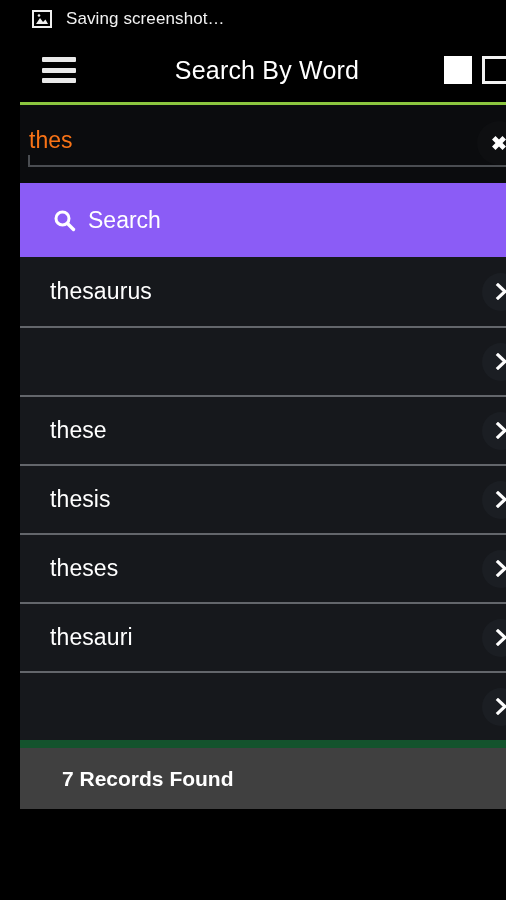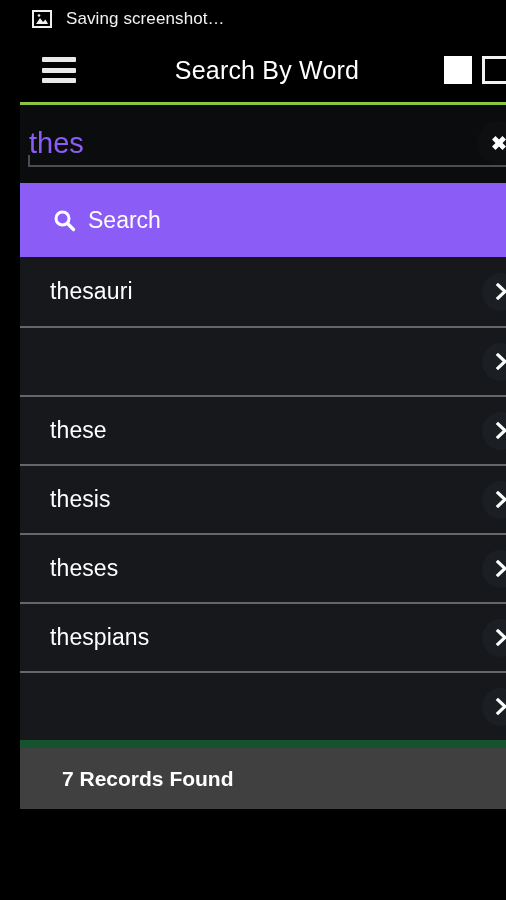--- a/index.html
+++ b/index.html
@@ -43,21 +43,21 @@
   }
   .sq-filled { width:28px; height:28px; background:#fff; }
   .sq-outline { width:28px; height:28px; background:#000; border:3px solid #f2f2f2; }
 
   .accent-line { height:3px; background:#8cc63f; }
 
   
   .searchwrap { background:#0b0c0e; height:78px; position:relative; }
   .search-value {
     position:absolute; left:9px; top:22px;
-    color:#8b5cf6; font-size:29px; font-weight:400;
+    color:#f97316; font-size:23px; font-weight:400;
   }
   .search-underline {
     position:absolute; left:8px; right:0; top:60px;
     height:2px; background:#4a4d51;
   }
   .search-underline:before {
     content:""; position:absolute; left:0; top:-10px;
     width:2px; height:12px; background:#4a4d51;
   }
   .clear-btn {
@@ -152,60 +152,60 @@
       <svg width="23" height="23" viewBox="0 0 23 23">
         <circle cx="9.5" cy="9.5" r="6.5" fill="none" stroke="#ffffff" stroke-width="3"></circle>
         <line x1="14.5" y1="14.5" x2="20.5" y2="20.5" stroke="#ffffff" stroke-width="3.4" stroke-linecap="round"></line>
       </svg>
     </span>
     <span class="section-head-label">Search</span>
   </div>
 
   <div class="list">
       <div class="row">
+        <span class="row-label">thesaurus</span>
+        <span class="row-chevron">
+          <svg width="17" height="17" viewBox="0 0 17 17">
+            <path d="M5 2 L12 8.5 L5 15" fill="none" stroke="#ffffff" stroke-width="3.2" stroke-linecap="square"></path>
+          </svg>
+        </span>
+      </div>
+      <div class="row">
+        <span class="row-chevron">
+          <svg width="17" height="17" viewBox="0 0 17 17">
+            <path d="M5 2 L12 8.5 L5 15" fill="none" stroke="#ffffff" stroke-width="3.2" stroke-linecap="square"></path>
+          </svg>
+        </span>
+      </div>
+      <div class="row">
+        <span class="row-label">these</span>
+        <span class="row-chevron">
+          <svg width="17" height="17" viewBox="0 0 17 17">
+            <path d="M5 2 L12 8.5 L5 15" fill="none" stroke="#ffffff" stroke-width="3.2" stroke-linecap="square"></path>
+          </svg>
+        </span>
+      </div>
+      <div class="row">
+        <span class="row-label">thesis</span>
+        <span class="row-chevron">
+          <svg width="17" height="17" viewBox="0 0 17 17">
+            <path d="M5 2 L12 8.5 L5 15" fill="none" stroke="#ffffff" stroke-width="3.2" stroke-linecap="square"></path>
+          </svg>
+        </span>
+      </div>
+      <div class="row">
+        <span class="row-label">theses</span>
+        <span class="row-chevron">
+          <svg width="17" height="17" viewBox="0 0 17 17">
+            <path d="M5 2 L12 8.5 L5 15" fill="none" stroke="#ffffff" stroke-width="3.2" stroke-linecap="square"></path>
+          </svg>
+        </span>
+      </div>
+      <div class="row">
         <span class="row-label">thesauri</span>
-        <span class="row-chevron">
-          <svg width="17" height="17" viewBox="0 0 17 17">
-            <path d="M5 2 L12 8.5 L5 15" fill="none" stroke="#ffffff" stroke-width="3.2" stroke-linecap="square"></path>
-          </svg>
-        </span>
-      </div>
-      <div class="row">
-        <span class="row-chevron">
-          <svg width="17" height="17" viewBox="0 0 17 17">
-            <path d="M5 2 L12 8.5 L5 15" fill="none" stroke="#ffffff" stroke-width="3.2" stroke-linecap="square"></path>
-          </svg>
-        </span>
-      </div>
-      <div class="row">
-        <span class="row-label">these</span>
-        <span class="row-chevron">
-          <svg width="17" height="17" viewBox="0 0 17 17">
-            <path d="M5 2 L12 8.5 L5 15" fill="none" stroke="#ffffff" stroke-width="3.2" stroke-linecap="square"></path>
-          </svg>
-        </span>
-      </div>
-      <div class="row">
-        <span class="row-label">thesis</span>
-        <span class="row-chevron">
-          <svg width="17" height="17" viewBox="0 0 17 17">
-            <path d="M5 2 L12 8.5 L5 15" fill="none" stroke="#ffffff" stroke-width="3.2" stroke-linecap="square"></path>
-          </svg>
-        </span>
-      </div>
-      <div class="row">
-        <span class="row-label">theses</span>
-        <span class="row-chevron">
-          <svg width="17" height="17" viewBox="0 0 17 17">
-            <path d="M5 2 L12 8.5 L5 15" fill="none" stroke="#ffffff" stroke-width="3.2" stroke-linecap="square"></path>
-          </svg>
-        </span>
-      </div>
-      <div class="row">
-        <span class="row-label">thespians</span>
         <span class="row-chevron">
           <svg width="17" height="17" viewBox="0 0 17 17">
             <path d="M5 2 L12 8.5 L5 15" fill="none" stroke="#ffffff" stroke-width="3.2" stroke-linecap="square"></path>
           </svg>
         </span>
       </div>
       <div class="row">
         <span class="row-chevron">
           <svg width="17" height="17" viewBox="0 0 17 17">
             <path d="M5 2 L12 8.5 L5 15" fill="none" stroke="#ffffff" stroke-width="3.2" stroke-linecap="square"></path>

